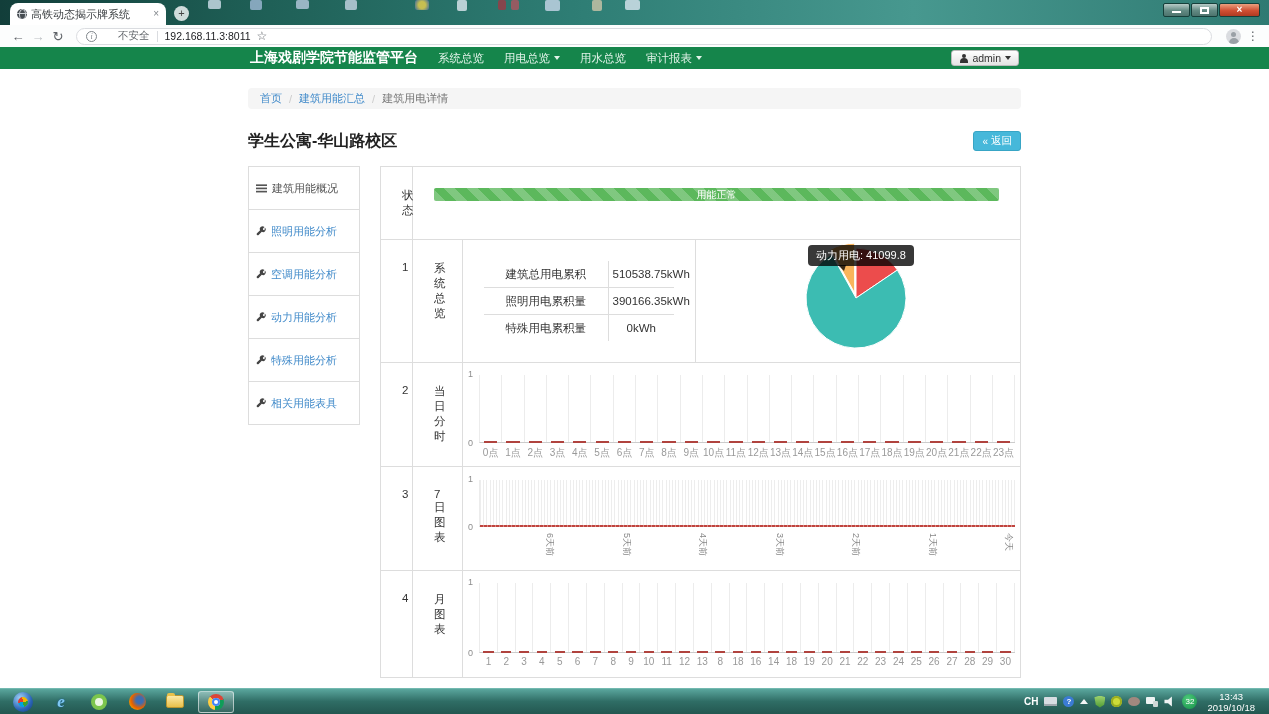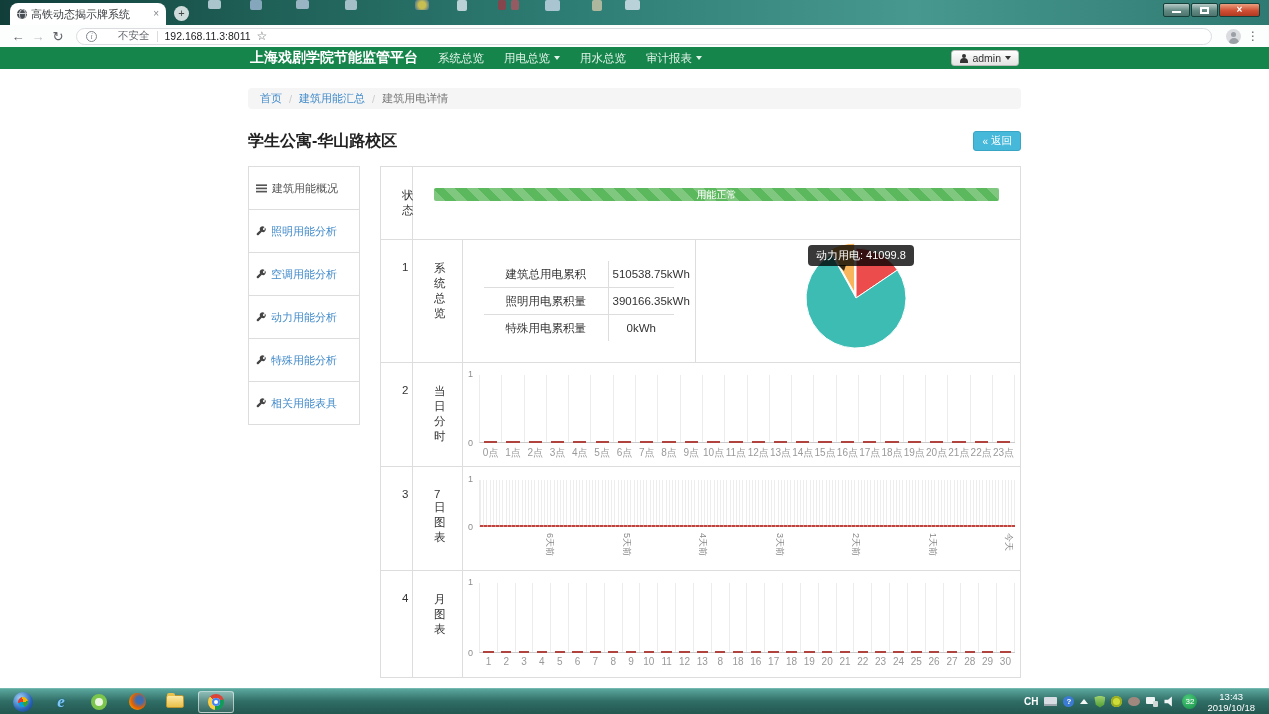--- a/index.html
+++ b/index.html
@@ -514,21 +514,21 @@
                       <div class="cat">
                         <div class="dash" style="background: rgb(176, 67, 62);"></div>
                         <span class="xlab">18</span>
                       </div>
                       <div class="cat">
                         <div class="dash" style="background: rgb(176, 67, 62);"></div>
                         <span class="xlab">16</span>
                       </div>
                       <div class="cat">
                         <div class="dash" style="background: rgb(176, 67, 62);"></div>
-                        <span class="xlab">17</span>
+                        <span class="xlab">14</span>
                       </div>
                       <div class="cat">
                         <div class="dash" style="background: rgb(176, 67, 62);"></div>
                         <span class="xlab">18</span>
                       </div>
                       <div class="cat">
                         <div class="dash" style="background: rgb(176, 67, 62);"></div>
                         <span class="xlab">19</span>
                       </div>
                       <div class="cat">

